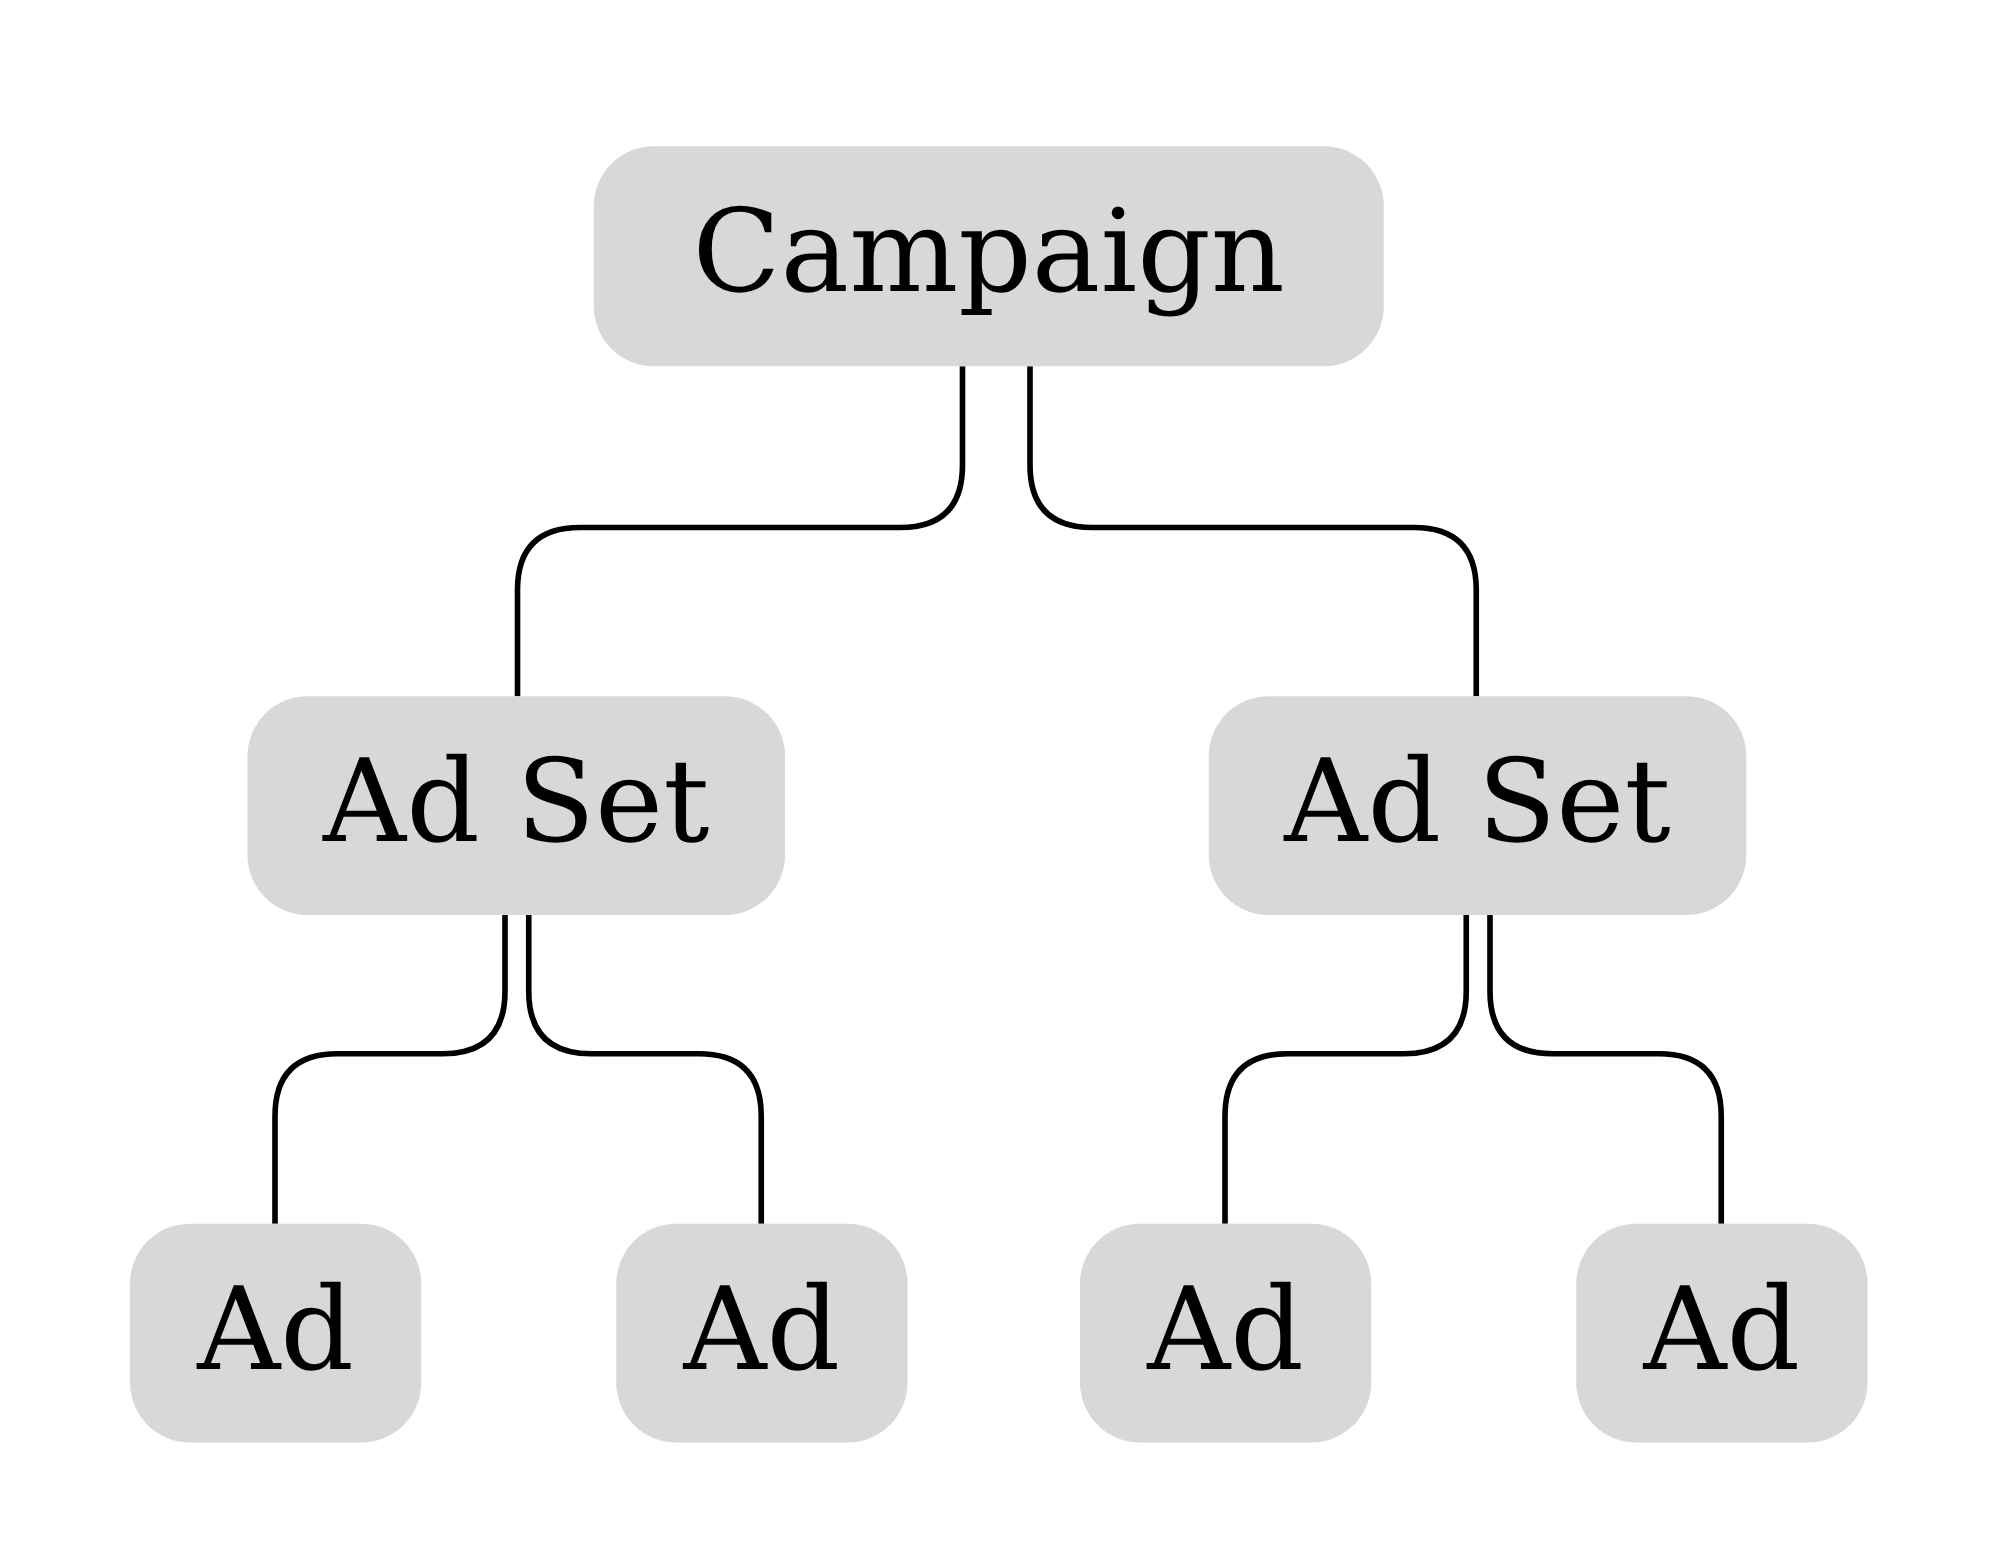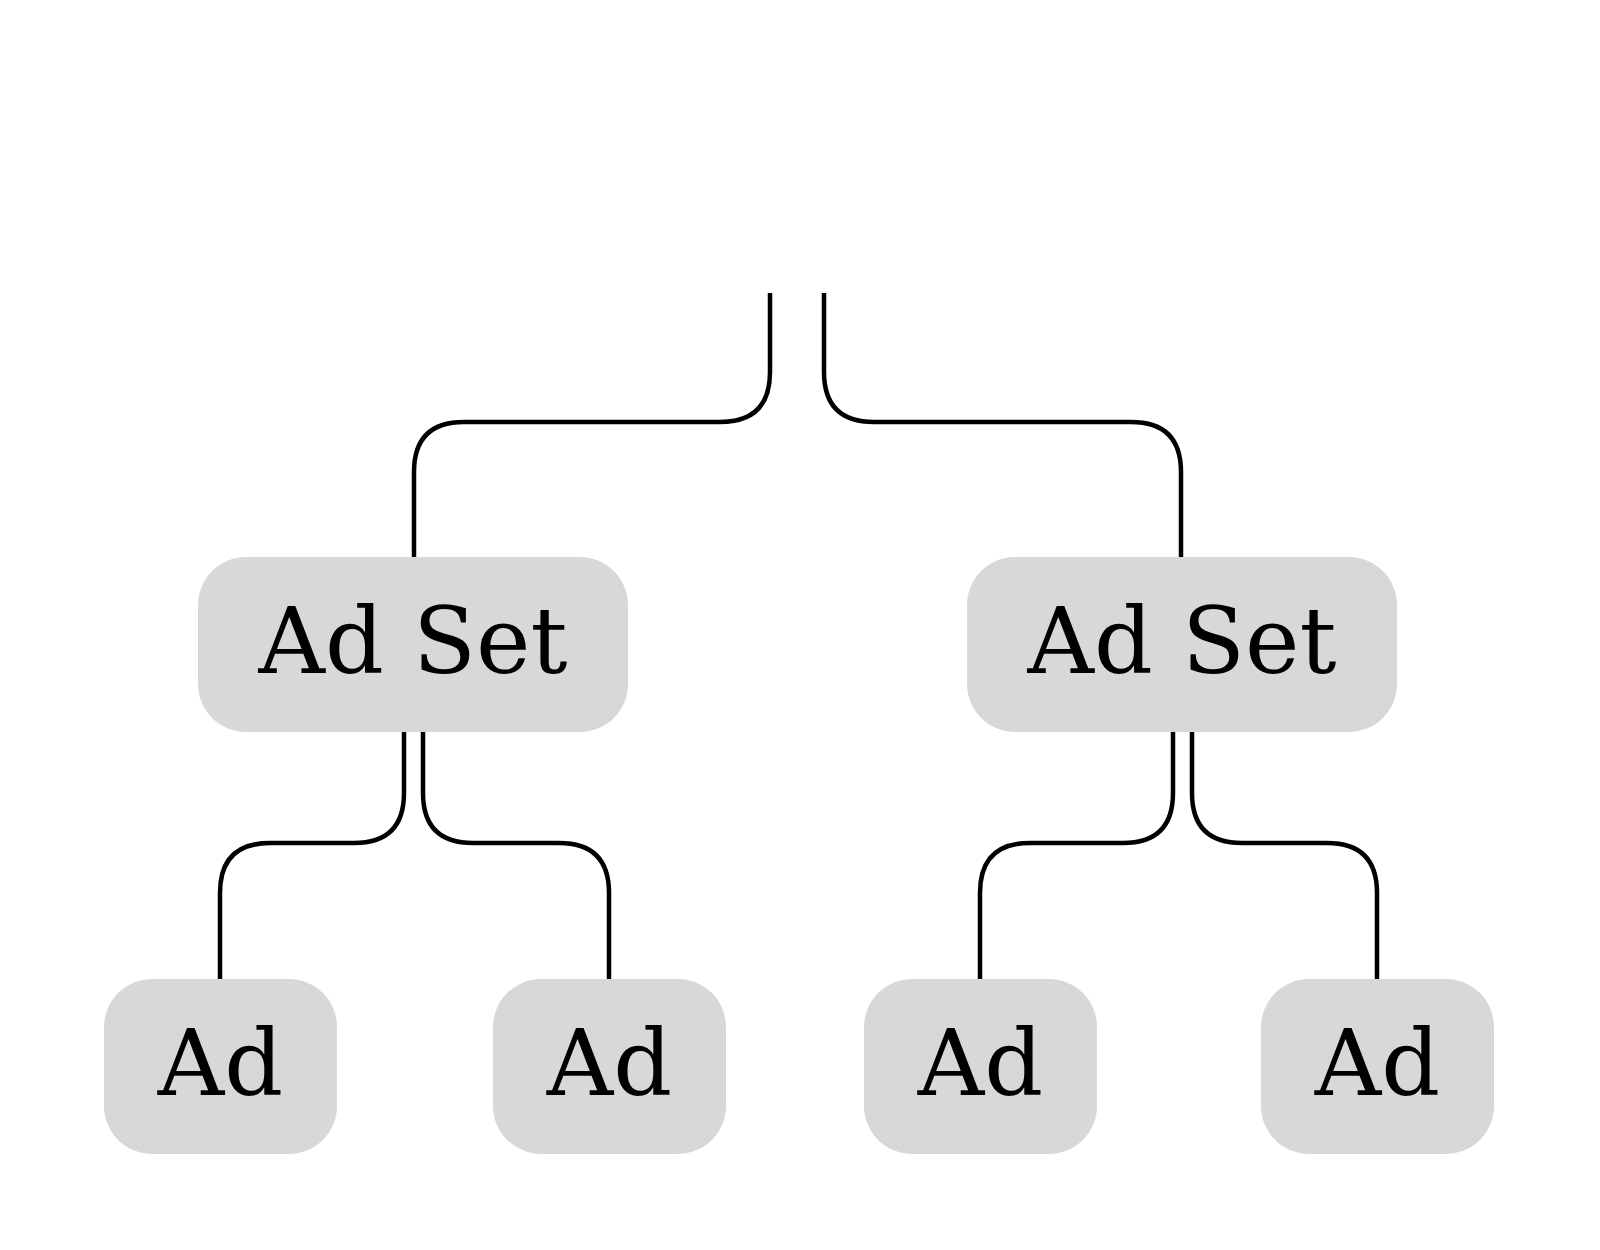--- a/index.html
+++ b/index.html
@@ -58,20 +58,23 @@
 
   <svg class="edge-layer" viewBox="0 0 1600 1250" xmlns="http://www.w3.org/2000/svg">
     <path class="edge" d="M 770 293 L 770 372 Q 770 422 720 422 L 464 422 Q 414 422 414 472 L 414 557" stroke="#000000"></path>
     <path class="edge" d="M 824 293 L 824 372 Q 824 422 874 422 L 1131 422 Q 1181 422 1181 472 L 1181 557" stroke="#000000"></path>
     <path class="edge" d="M 404 732 L 404 793 Q 404 843 354 843 L 270 843 Q 220 843 220 893 L 220 979" stroke="#000000"></path>
     <path class="edge" d="M 423 732 L 423 793 Q 423 843 473 843 L 559 843 Q 609 843 609 893 L 609 979" stroke="#000000"></path>
     <path class="edge" d="M 1173 732 L 1173 793 Q 1173 843 1123 843 L 1030 843 Q 980 843 980 893 L 980 979" stroke="#000000"></path>
     <path class="edge" d="M 1192 732 L 1192 793 Q 1192 843 1242 843 L 1327 843 Q 1377 843 1377 893 L 1377 979" stroke="#000000"></path>
   </svg>
 
+  <div class="node node-campaign">
+    <span>Campaign</span>
+  </div>
 
   <div class="node node-adset-left">
     <span>Ad Set</span>
   </div>
 
   <div class="node node-adset-right">
     <span>Ad Set</span>
   </div>
 
   <div class="node node-ad-1">

